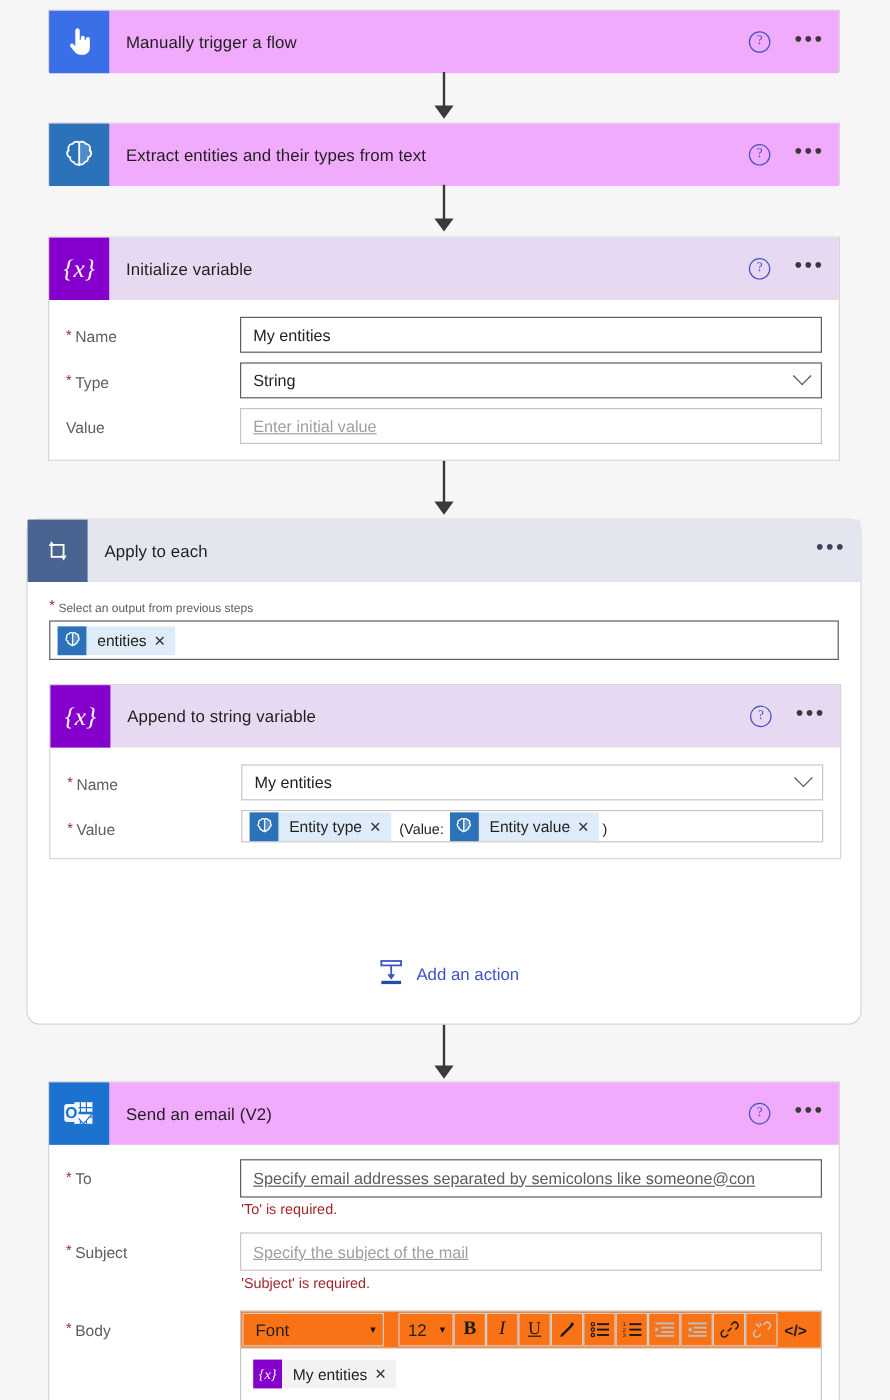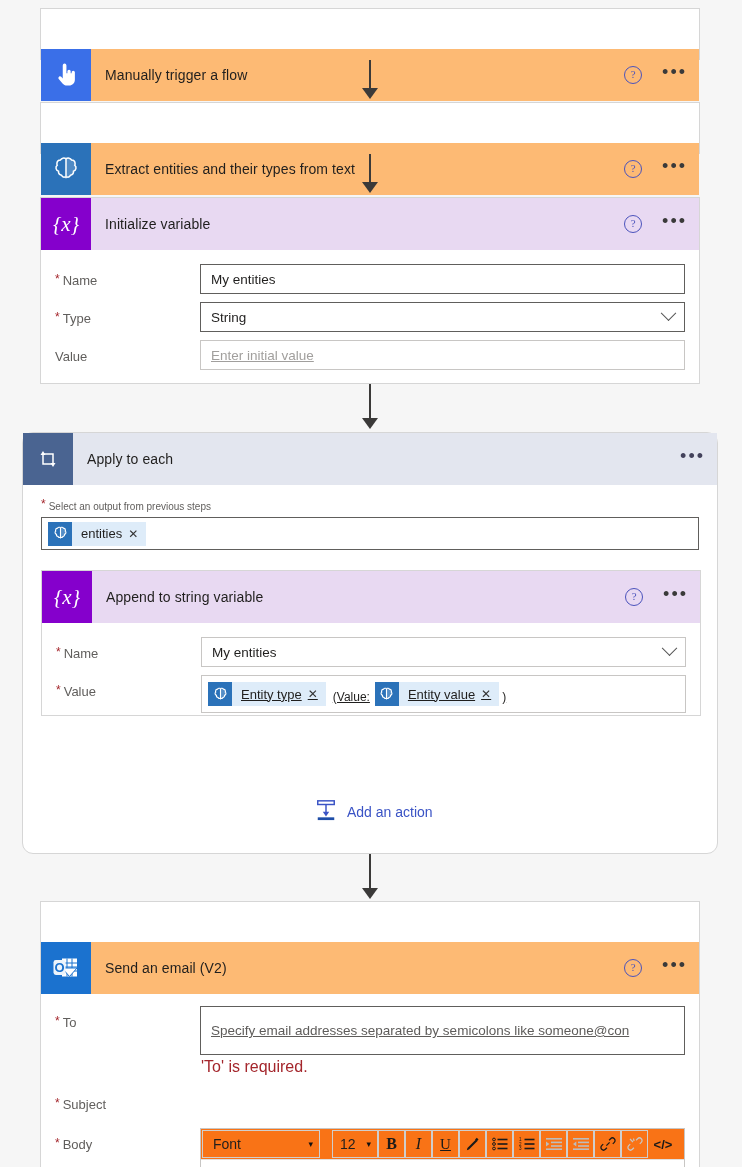--- a/index.html
+++ b/index.html
@@ -25,21 +25,21 @@
     border: 1px solid #d6d6d6;
     box-sizing: border-box;
   }
   .card-header {
     display: flex;
     align-items: center;
     height: 52px;
     box-sizing: border-box;
     position: relative;
   }
-  .hdr-blue   { background: #fdba74; margin-top: 40px; }
+  .hdr-blue   { background: #f0abfc; }
   .hdr-purple { background: #e8d9f2; }
   .hdr-grey   { background: #e3e6ef; }
 
   .icon-sq {
     width: 50px;
     height: 52px;
     flex: 0 0 50px;
     display: flex;
     align-items: center;
     justify-content: center;
@@ -117,33 +117,33 @@
     background: #fff;
     box-sizing: border-box;
     display: flex;
     align-items: center;
     padding: 0 10px;
     font-size: 13.5px;
     color: #201f1e;
   }
   .inp.soft   { border-color: #c8c6c4; }
   .inp.ph     { color: #a19f9d; text-decoration: underline; }
-  .inp.tall   { height: 49px; }
+  .inp.tall   { height: 32px; }
 
   .chev {
     margin-left: auto;
     width: 10px; height: 10px;
     border-right: 1.4px solid #555;
     border-bottom: 1.4px solid #555;
     transform: rotate(45deg) translate(-3px,-3px);
   }
 
   .err {
     color: #a4262c;
-    font-size: 16px;
+    font-size: 12px;
     padding: 3px 0 0 1px;
   }
 
   
   .chip {
     display: inline-flex;
     align-items: center;
     background: #deecf9;
     height: 24px;
     vertical-align: middle;
@@ -376,21 +376,21 @@
           <div class="inp soft">
             <span>My entities</span>
             <span class="chev"></span>
           </div>
         </div>
       </div>
 
       <div class="row">
         <div class="lbl req">Value</div>
         <div class="field">
-          <div class="inp soft" style="height:38px;padding:0 6px;text-decoration:underline;">
+          <div class="inp soft" style="height:27px;padding:0 6px;">
             <span class="chip">
               <span class="chip-ic sq-aib">
                 <svg width="17" height="17" viewBox="0 0 24 24" fill="none" stroke="#fff" stroke-width="1.6">
                   <path d="M12 3.6c-1.4-.9-3.4-.5-4.2.9-1.6.1-2.8 1.3-2.8 2.9 0 .4.1.9.3 1.2-.8.6-1.2 1.6-.9 2.6.2 1 1 1.7 1.9 2-.2 1.4.8 2.8 2.2 3 .5 1.2 2 1.8 3.2 1.3"></path>
                   <path d="M12 3.6c1.4-.9 3.4-.5 4.2.9 1.6.1 2.8 1.3 2.8 2.9 0 .4-.1.9-.3 1.2.8.6 1.2 1.6.9 2.6-.2 1-1 1.7-1.9 2 .2 1.4-.8 2.8-2.2 3-.5 1.2-2 1.8-3.2 1.3" fill="#fff" fill-opacity=".2"></path>
                   <line x1="12" y1="3.6" x2="12" y2="19"></line>
                 </svg>
               </span>
               <span class="chip-tx">Entity type</span>
               <span class="chip-x">✕</span>
@@ -460,20 +460,24 @@
     <div class="row">
       <div class="lbl req">To</div>
       <div class="field">
         <div class="inp tall ph" style="color:#5e5c5a;overflow:hidden;white-space:nowrap;">Specify email addresses separated by semicolons like someone@con</div>
         <div class="err">'To' is required.</div>
       </div>
     </div>
 
     <div class="row" style="padding-top:8px;">
       <div class="lbl req">Subject</div>
+      <div class="field">
+        <div class="inp tall soft ph">Specify the subject of the mail</div>
+        <div class="err">'Subject' is required.</div>
+      </div>
     </div>
 
     <div class="row" style="padding-top:12px;">
       <div class="lbl req">Body</div>
       <div class="field">
         <div class="rte">
           <div class="rte-bar">
             <div class="rte-sel sel-font">
               <span>Font</span>
               <span class="caret">▾</span>

